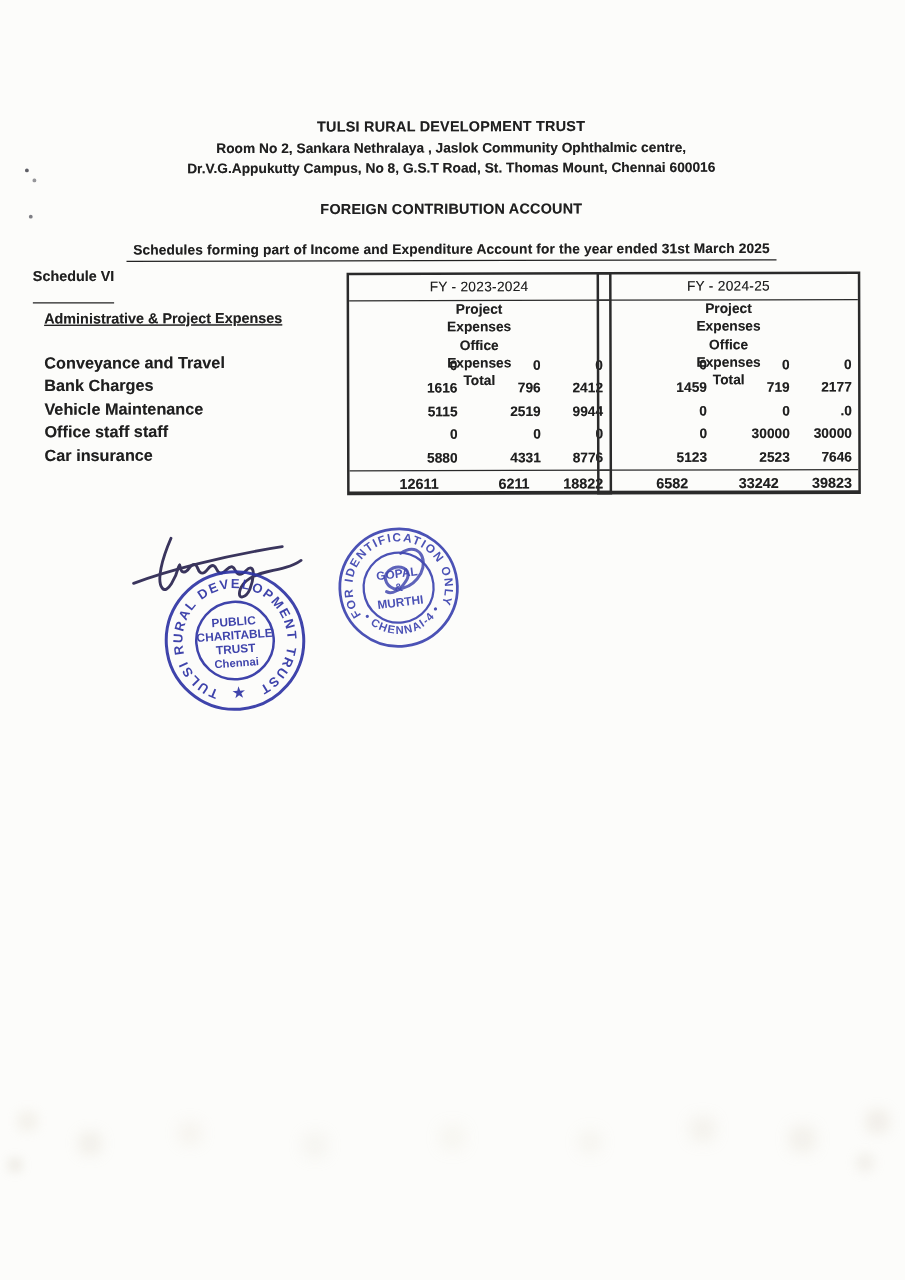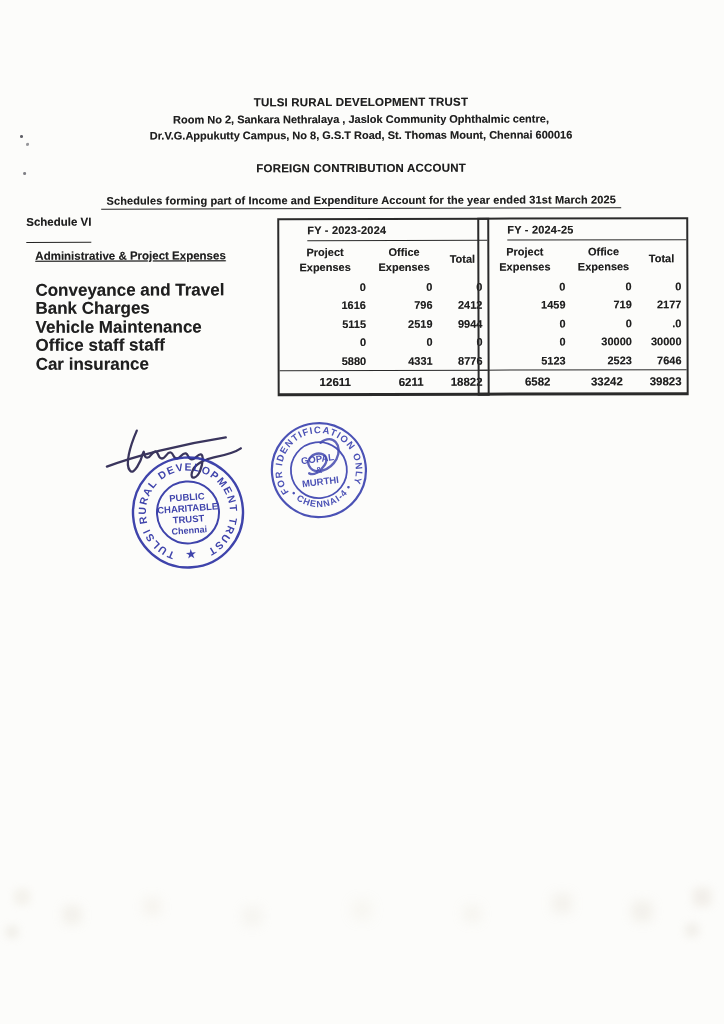--- a/index.html
+++ b/index.html
@@ -25,35 +25,35 @@
     border-bottom:1.6px solid #222;padding:0 5px 2px 5px;letter-spacing:.1px;
   }
 
   
   .schedule-label{
     position:absolute;left:27px;top:215px;font-size:11.5px;font-weight:700;
     border-bottom:1.6px solid #222;padding-bottom:14px;
   }
   .section-label{position:absolute;left:36px;top:249px;font-size:11.5px;font-weight:700;text-decoration:underline;}
   .row-labels{position:absolute;left:36px;top:281px;}
-  .row-label{height:18.4px;line-height:18.4px;font-size:17px;font-weight:600;}
+  .row-label{height:18.4px;line-height:18.4px;font-size:13px;font-weight:600;}
 
   
   .fy-box{
     position:absolute;top:218px;height:178px;box-sizing:border-box;
     border:2px solid #2a2a2a;border-bottom-width:3px;
     display:flex;flex-direction:column;background:transparent;
   }
   #fy0{left:278px;width:212px;}
   #fy1{left:478px;width:211px;}
   .fy-title{
-    height:20px;line-height:20px;text-align:left;font-weight:700;font-size:11px;
-    border-bottom:1.6px solid #2a2a2a;letter-spacing:.2px;margin-left:28px;
-  }
-  .col-headers{display:flex;height:43px;align-items:center;}
+    height:20px;line-height:20px;text-align:center;font-weight:400;font-size:11px;
+    border-bottom:1.6px solid #2a2a2a;letter-spacing:.2px;
+  }
+  .col-headers{display:flex;height:43px;align-items:center;flex-direction:column;}
   .col-hdr{white-space:pre-line;text-align:center;font-weight:700;font-size:11px;line-height:1.3;}
   .c0{width:44%;}.c1{width:32%;}.c2{width:24%;}
   .tbody{flex:1;}
   .trow{display:flex;height:18.4px;line-height:18.4px;}
   .tcell{text-align:right;padding-right:5px;font-size:11px;font-weight:600;box-sizing:border-box;}
   .totals{border-top:1.6px solid #2a2a2a;height:22px;line-height:22px;gap:17px;}
   .totals .tcell{font-weight:700;font-size:11.5px;}
 
   
   .stamp{position:absolute;opacity:.92;}

